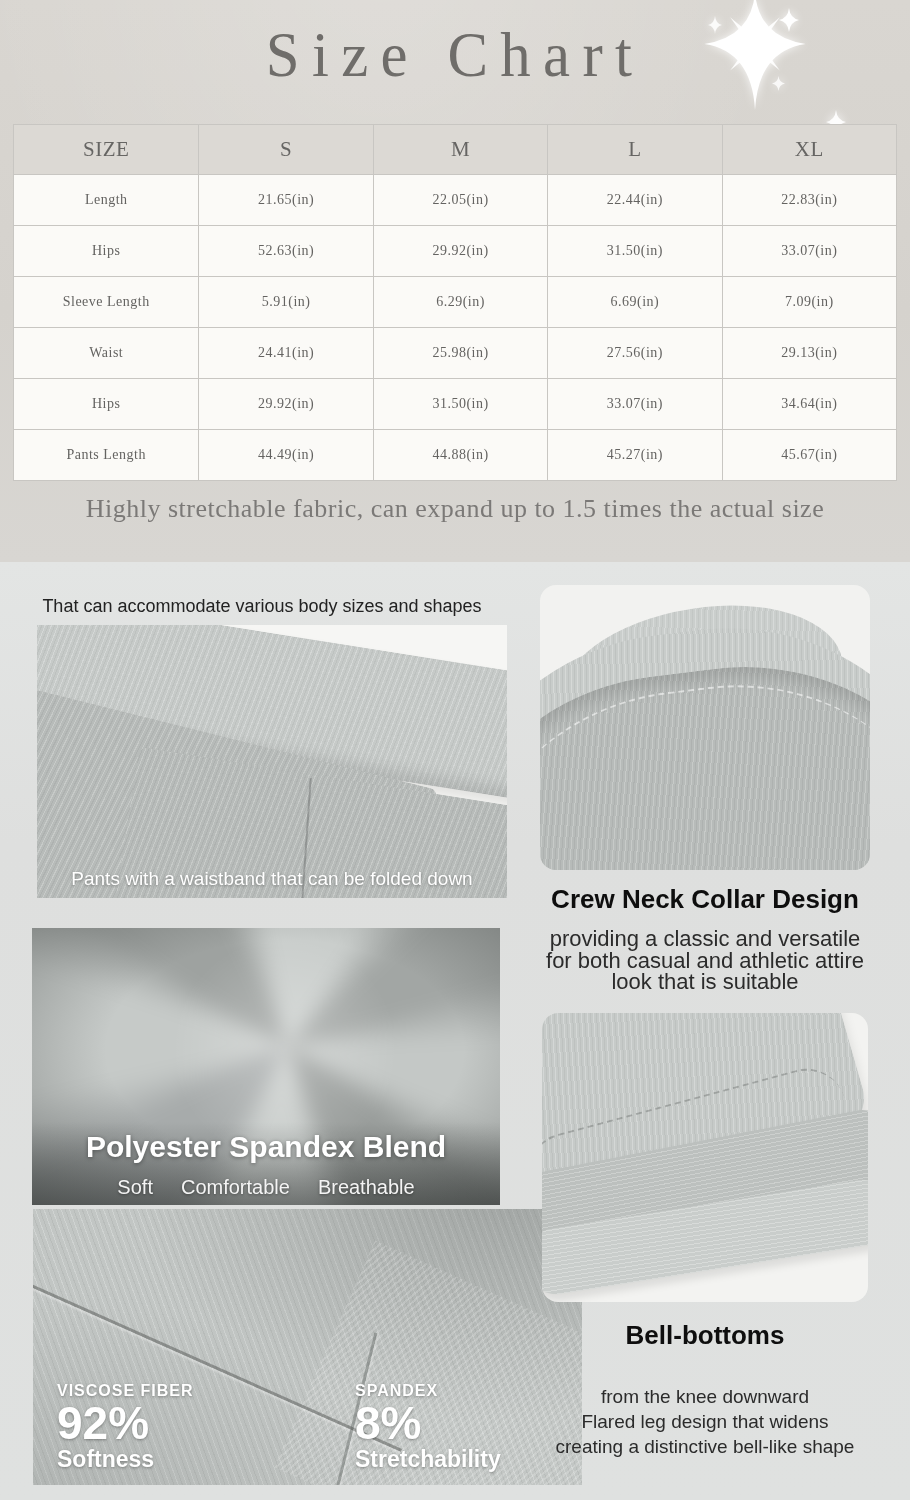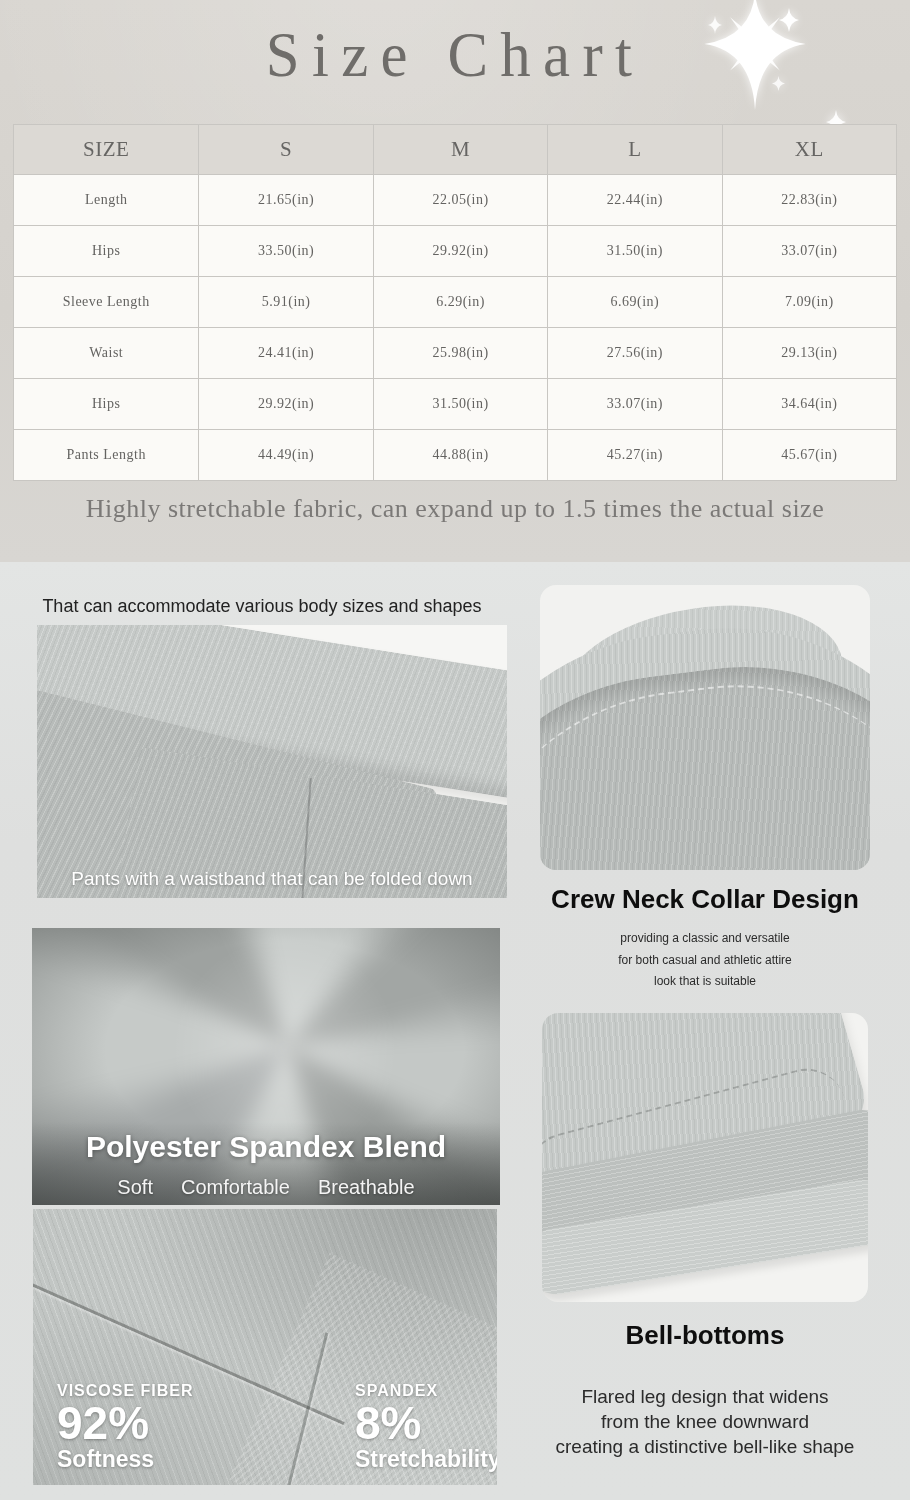--- a/index.html
+++ b/index.html
@@ -100,21 +100,21 @@
     box-shadow:inset 0 10px 16px rgba(0,0,0,.12); }
   .crew-stitch { position:absolute; left:-20%; top:36%; width:145%; height:150%;
     border-radius:46%; border-top:2px dashed rgba(255,255,255,.55); transform:rotate(-7deg); }
 
   .crew-title, .bell-title {
     position:absolute; left:540px; width:330px; text-align:center;
     font-size:26px; font-weight:700; color:#0e0e0e;
   }
   .crew-title { top:322px; }
   .text-lines { position:absolute; left:525px; width:360px; text-align:center; color:#2b2b2b; }
-  .crew-lines { top:366px; font-size:12px; line-height:21.5px; }
+  .crew-lines { top:366px; font-size:22px; line-height:21.5px; }
   .bell-title { top:758px; }
   .bell-lines { top:822px; font-size:19px; line-height:25px; }
   .text-lines span { display:block; }
 
   
   .photo-swirl { left:32px; top:366px; width:468px; height:277px; background:#b0b4b2; }
   .swirl-art { position:absolute; inset:-34px;
     background:repeating-conic-gradient(from 15deg at 54% 44%,
       #caceccFF 0deg 16deg, #a2a6a4 34deg 58deg, #c4c8c6 74deg 96deg,
       #999d9b 112deg 140deg, #c9cdcb 156deg 184deg, #a7abab 200deg 228deg,
@@ -125,21 +125,21 @@
       radial-gradient(circle at 54% 44%, rgba(255,255,255,.28), transparent 38%),
       radial-gradient(ellipse at 54% 44%, transparent 50%, rgba(40,44,42,.38) 100%),
       linear-gradient(180deg, transparent 70%, rgba(30,33,32,.45) 100%); }
   .swirl-caption { position:absolute; left:0; right:0; bottom:6px; text-align:center; }
   .swirl-title { font-size:30px; font-weight:700; color:#fff;
     text-shadow:0 1px 4px rgba(0,0,0,.4); margin-bottom:12px; }
   .swirl-qualities { display:flex; justify-content:center; gap:28px;
     font-size:20px; color:#f4f4f4; text-shadow:0 1px 3px rgba(0,0,0,.4);align-items:flex-end; }
 
   
-  .photo-waistband { left:33px; top:647px; width:464px; height:276px;
+  .photo-waistband { left:33px; top:647px; width:549px; height:276px;
     background-color:#c2c6c4;
     background-image:
       radial-gradient(ellipse at 85% -5%, rgba(110,114,112,.38), transparent 55%),
       radial-gradient(ellipse at 0% 110%, rgba(120,124,122,.25), transparent 50%),
       repeating-linear-gradient(70deg, rgba(255,255,255,.22) 0 1px, transparent 1px 4px, rgba(0,0,0,.05) 4px 5px, transparent 5px 8px); }
   .wb-seam1 { position:absolute; left:-4%; top:24%; width:78%; height:3px;
     background:rgba(70,74,72,.45); transform:rotate(24deg); transform-origin:left top;
     box-shadow:0 2px 2px rgba(255,255,255,.35); }
   .wb-seam2 { position:absolute; left:58%; top:44%; width:3px; height:70%;
     background:rgba(70,74,72,.35); transform:rotate(14deg);
@@ -229,21 +229,21 @@
       <tbody>
         <tr>
           <td>Length</td>
           <td>21.65(in)</td>
           <td>22.05(in)</td>
           <td>22.44(in)</td>
           <td>22.83(in)</td>
         </tr>
         <tr>
           <td>Hips</td>
-          <td>33.50(in)</td>
+          <td>52.63(in)</td>
           <td>29.92(in)</td>
           <td>31.50(in)</td>
           <td>33.07(in)</td>
         </tr>
         <tr>
           <td>Sleeve Length</td>
           <td>5.91(in)</td>
           <td>6.29(in)</td>
           <td>6.69(in)</td>
           <td>7.09(in)</td>
@@ -332,19 +332,19 @@
 
     <div class="photo photo-folded">
       <div class="fd-top fabric-light"></div>
       <div class="fd-stitch"></div>
       <div class="fd-mid"></div>
       <div class="fd-low"></div>
     </div>
 
     <h3 class="bell-title">Bell-bottoms</h3>
     <div class="text-lines bell-lines">
+      <span>from the knee downward</span>
       <span>Flared leg design that widens</span>
-      <span>from the knee downward</span>
       <span>creating a distinctive bell-like shape</span>
     </div>
 
   </div>
 </div>
 
 </body></html>

